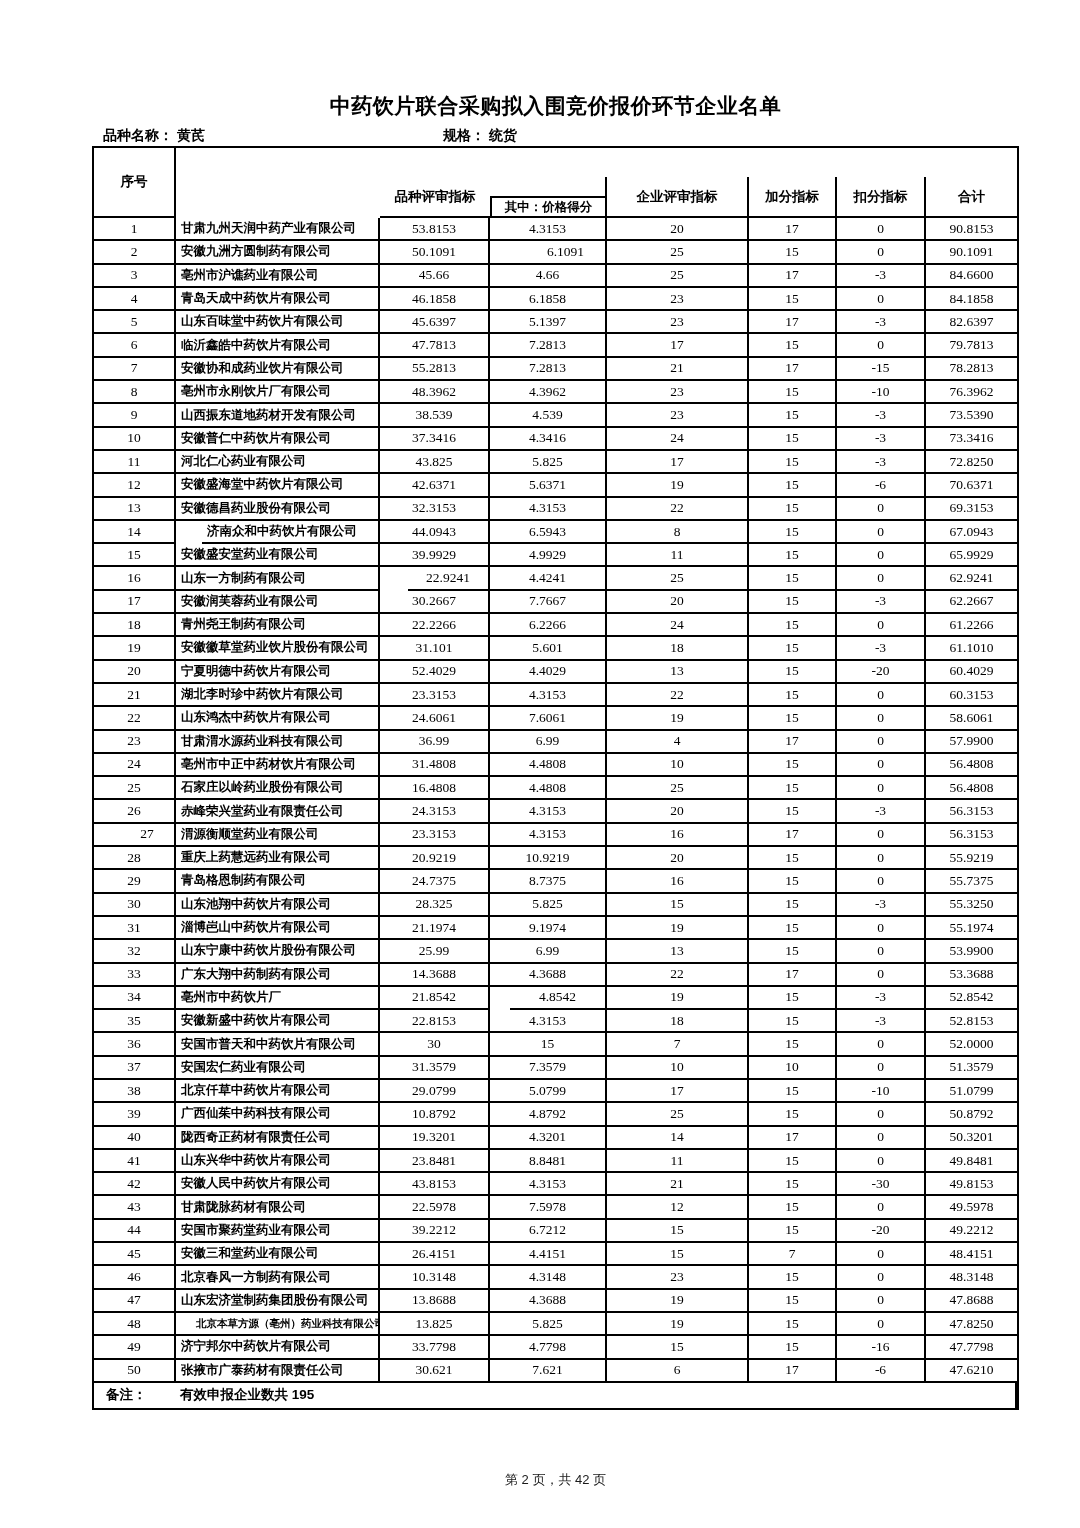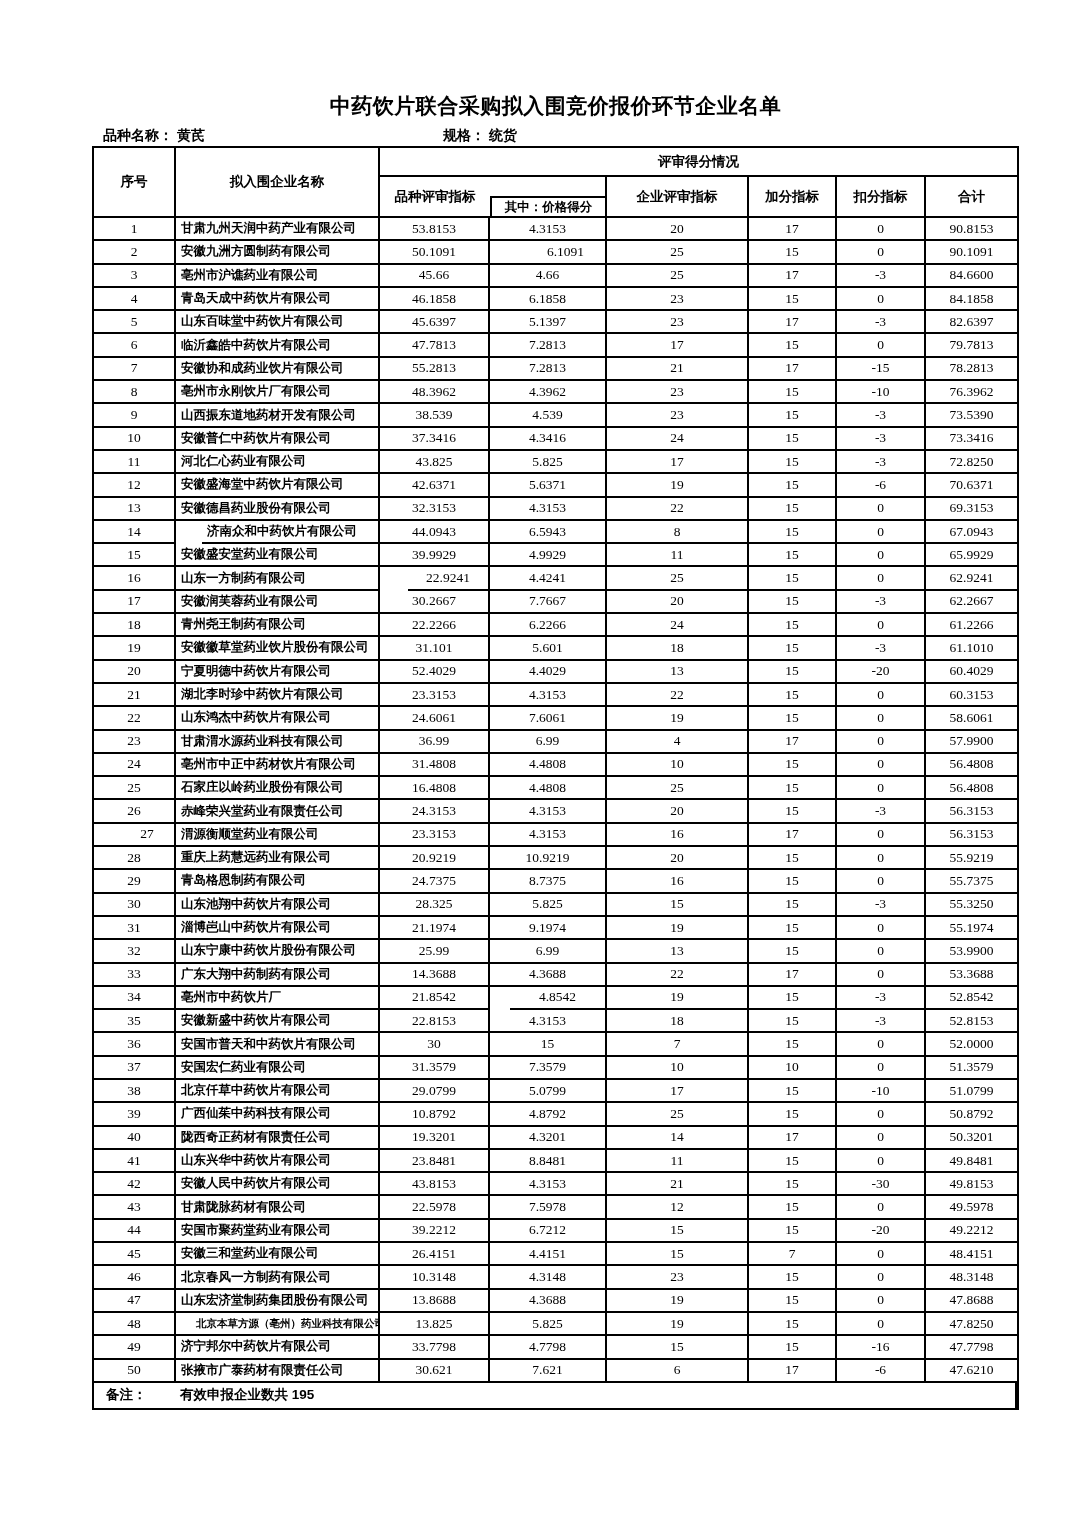--- a/index.html
+++ b/index.html
@@ -83,22 +83,20 @@
     <span class="meta-variety">
       <span>品种名称：</span><span class="val">黄芪</span>
     </span>
     <span class="meta-spec">
       <span>规格：</span><span class="val">统货</span>
     </span>
   </div>
 
   <div class="tbl" id="tbl">
     <div class="cell hc c-xh">序号</div>
-    <div class="cell hc c-nm">拟入围企业名称</div>
-    <div class="cell hc c-grp">评审得分情况</div>
     <div class="cell hc c-pz">品种评审指标</div>
     <div class="cell hc c-emp"></div>
     <div class="cell hc c-qt">其中：价格得分</div>
     <div class="cell hc c-qy">企业评审指标</div>
     <div class="cell hc c-jf">加分指标</div>
     <div class="cell hc c-kf">扣分指标</div>
     <div class="cell hc c-hj">合计</div>
 
     <div class="cell remark no-b">
       <span class="rl">备注：</span>
@@ -499,14 +497,15 @@
       <div class="cell num" style="grid-area: 53 / 1;">50</div>
       <div class="cell cname" style="grid-area: 53 / 2;">张掖市广泰药材有限责任公司</div>
       <div class="cell num" style="grid-area: 53 / 3;">30.621</div>
       <div class="cell num" style="grid-area: 53 / 4;">7.621</div>
       <div class="cell num" style="grid-area: 53 / 5;">6</div>
       <div class="cell num" style="grid-area: 53 / 6;">17</div>
       <div class="cell num" style="grid-area: 53 / 7;">-6</div>
       <div class="cell num no-r" style="grid-area: 53 / 8;">47.6210</div>
     </div>
 
+  <div class="page-footer">第 2 页，共 42 页</div>
 
 </div>
 
 </body></html>

